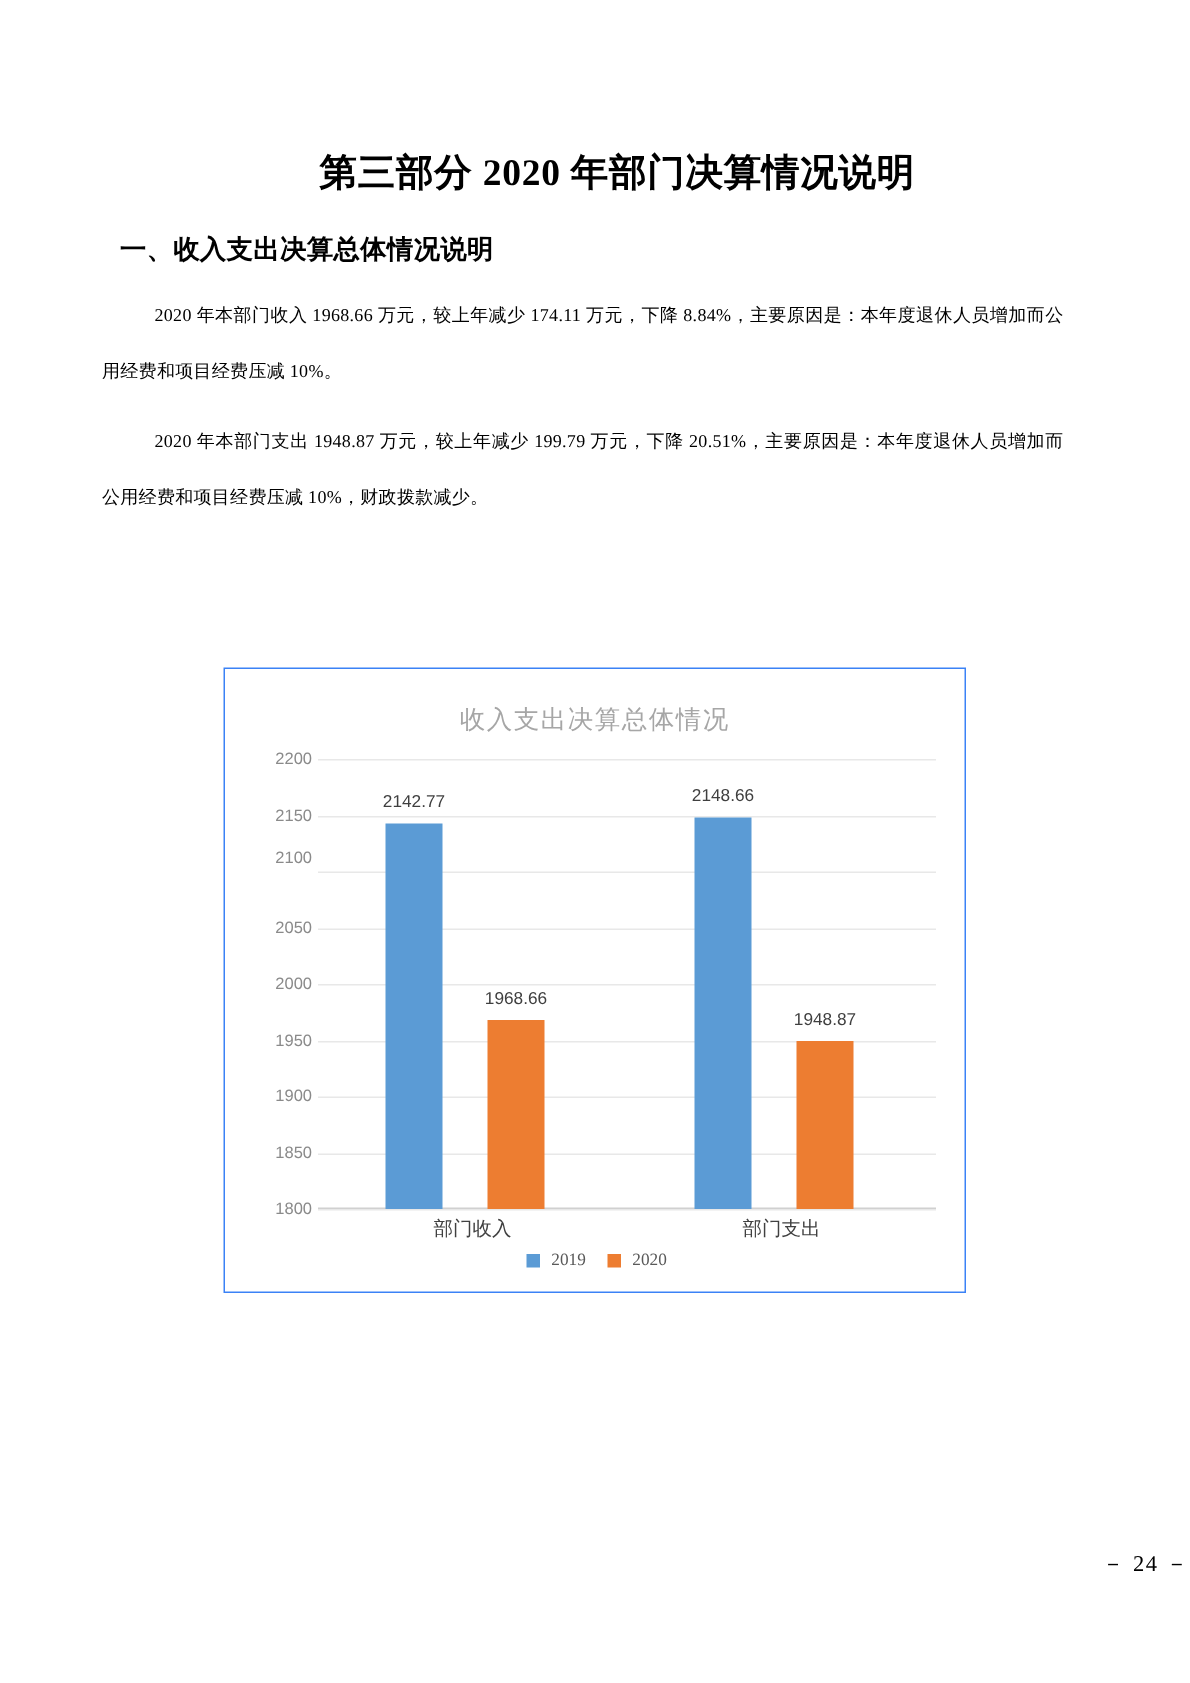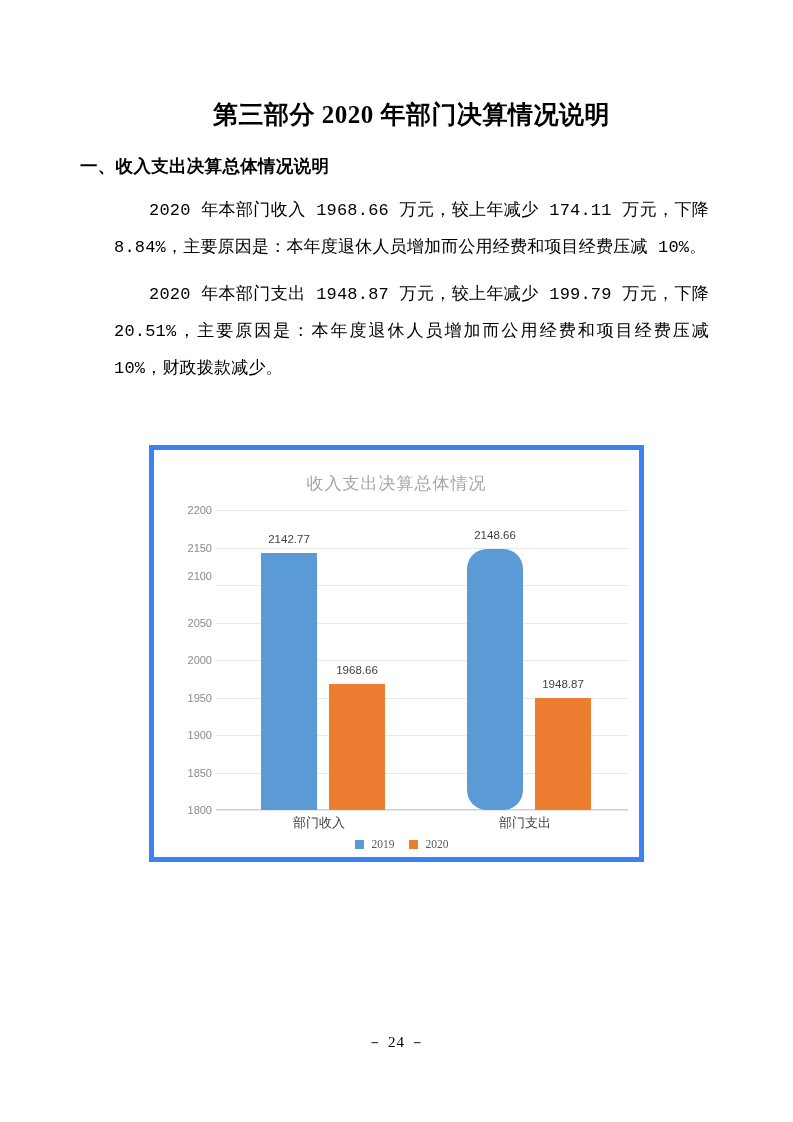--- a/index.html
+++ b/index.html
@@ -35,45 +35,44 @@
   .section-heading {
     font-size: 17.5px;
     font-weight: bold;
     font-family: "Liberation Sans", sans-serif;
     margin: 0;
     padding-top: 23px;
     padding-left: 80px;
     letter-spacing: 0.3px;
   }
   .body-para {
-    font-size: 17px;
+    font-size: 12px;
     line-height: 37px;
     margin: 0;
-    padding: 0 84px 0 114px;
+    padding: 0 84px 0 68px;
     text-align: justify;
     text-indent: 35px;
     letter-spacing: 0.2px;
-    font-family: Liberation Mono, monospace;
   }
   .body-para.first {
     padding-top: 14px;
   }
   .body-para.second {
     padding-top: 10px;
   }
 
   
   .chart-card {
     position: absolute;
     left: 149px;
     top: 445px;
     width: 495px;
     height: 417px;
     background: #ffffff;
-    border: 5px solid #3b82f6;
+    border: 1px solid #3b82f6;
     box-sizing: border-box;
   }
   .chart-title {
     text-align: center;
     font-size: 17px;
     color: #a6a6a6;
     font-family: "Liberation Sans", sans-serif;
     padding-top: 22px;
     letter-spacing: 1px;
   }
@@ -134,21 +133,21 @@
     position: absolute;
     bottom: 0;
     height: 300px;
     width: 206px;
   }
   .group.g0 { left: 0; }
   .group.g1 { left: 206px; }
   .bar {
     position: absolute;
     bottom: 0;
-    width: 56px;
+    width: 38px;
   }
   .bar.s0 { left: 45px; background: #5b9bd5; }
   .bar.s1 { left: 113px; background: #ed7d31; }
   .bar-value {
     position: absolute;
     left: 50%;
     transform: translateX(-50%);
     top: -20px;
     font-size: 11.5px;
     color: #3f3f3f;
@@ -196,21 +195,21 @@
     display: inline-block;
   }
   .swatch-0 { background: #5b9bd5; }
   .swatch-1 { background: #ed7d31; }
 
   .page-number {
     position: absolute;
     left: 0;
     right: 0;
     top: 1033px;
-    text-align: center;
+    text-align: right;
     font-size: 15px;
     font-family: "Liberation Serif", serif;
     color: #000;
     letter-spacing: 1px;
   }
 </style>
 </head>
 <body>
 
 <div class="page">
@@ -252,21 +251,21 @@
       <div class="bars">
         <div class="group g0">
             <div class="bar s0" style="height: 257.077px;">
               <div class="bar-value">2142.77</div>
             </div>
             <div class="bar s1" style="height: 126.495px;">
               <div class="bar-value">1968.66</div>
             </div>
           </div>
         <div class="group g1">
-            <div class="bar s0" style="height: 261.495px; border-radius: 20px;">
+            <div class="bar s0" style="height: 261.495px;">
               <div class="bar-value">2148.66</div>
             </div>
             <div class="bar s1" style="height: 111.652px; text-decoration: underline;">
               <div class="bar-value">1948.87</div>
             </div>
           </div>
       </div>
     </div>
 
     <div class="x-labels">

